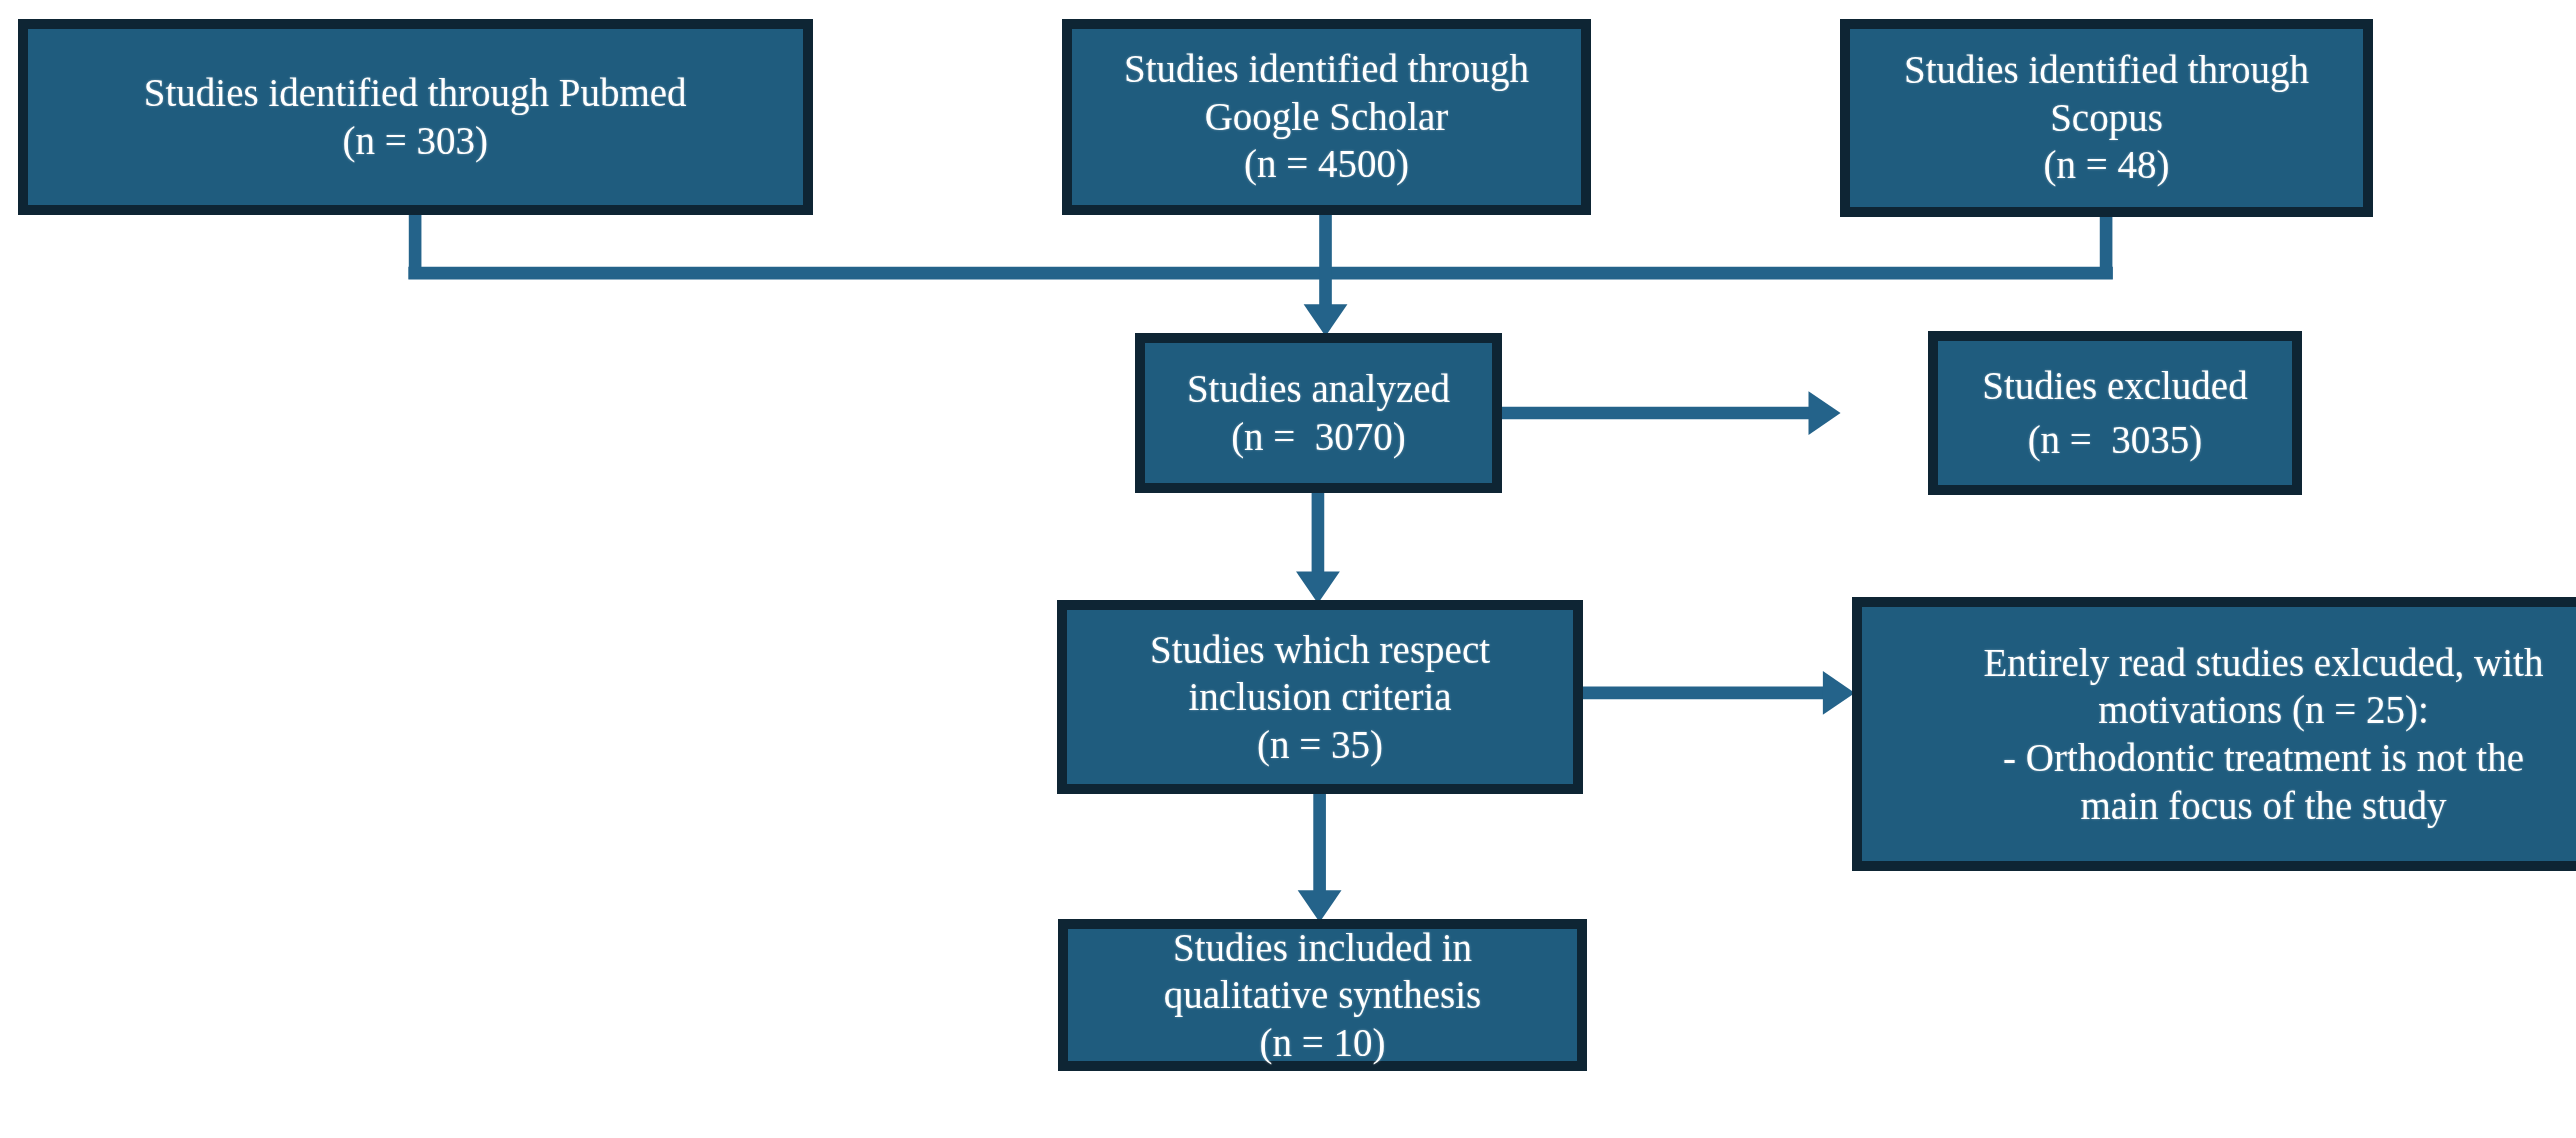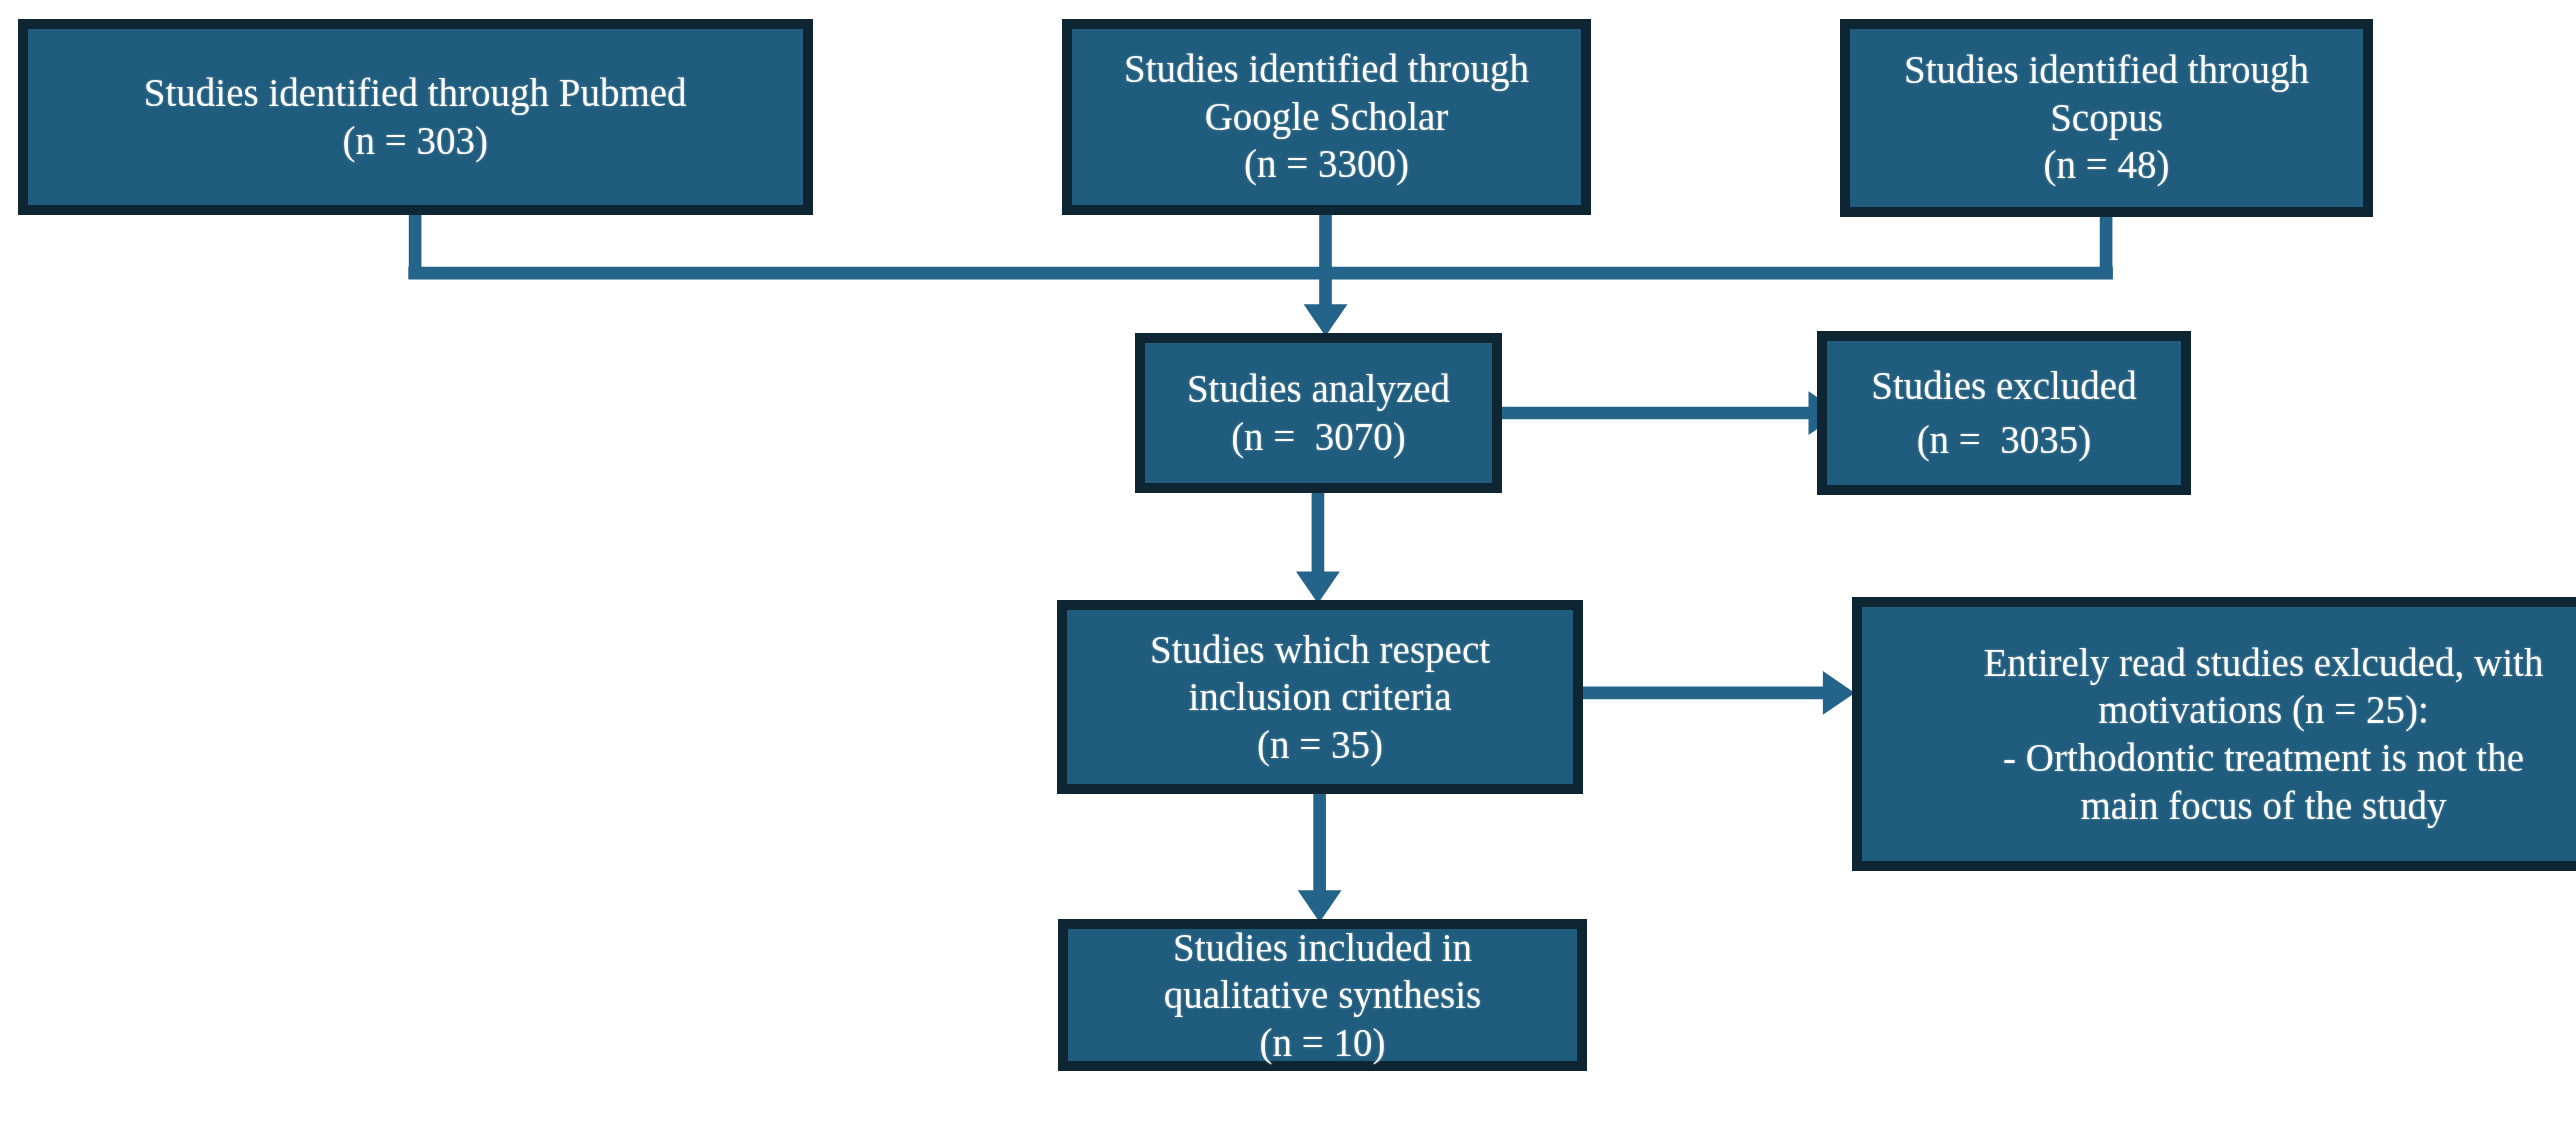--- a/index.html
+++ b/index.html
@@ -49,21 +49,21 @@
     padding: 5px 11.8px;
     text-shadow: 0 0 2.5px rgba(255,255,255,0.4);
   }
   .box .label, .box .count, .box .body-text {
     white-space: pre-wrap;
   }
   .box-pubmed      { left: 17.7px;   top: 18.6px;   width: 795px; height: 196px; }
   .box-scholar     { left: 1062px; top: 18.6px;   width: 529px; height: 196px; }
   .box-scopus      { left: 1840px; top: 18.6px;   width: 533px; height: 198px; }
   .box-analyzed    { left: 1135px; top: 333px;  width: 367px; height: 160px; align-items: center; }
-  .box-excluded    { left: 1817px; top: 331px;  width: 374px; height: 164px; gap: 6px; }
+  .box-excluded    { left: 1928px; top: 331px;  width: 374px; height: 164px; gap: 6px; }
   .box-inclusion   { left: 1057px; top: 600px;  width: 526px; height: 194px; }
   .box-motivations { left: 1852px; top: 597px;  width: 823px; height: 274px; }
   .box-included    { left: 1058px; top: 919px; width: 529px; height: 152px; }
 </style>
 </head>
 <body>
 
 <div class="canvas">
 
   <svg class="connectors" viewBox="0 0 3055 1350" xmlns="http://www.w3.org/2000/svg">
@@ -88,21 +88,21 @@
   </svg>
 
   <div class="box box-pubmed">
     <div class="label">Studies identified through Pubmed</div>
     <div class="count">(n = 303)</div>
   </div>
 
   <div class="box box-scholar">
     <div class="label">Studies identified through
 Google Scholar</div>
-    <div class="count">(n = 3300)</div>
+    <div class="count">(n = 4500)</div>
   </div>
 
   <div class="box box-scopus">
     <div class="label">Studies identified through
 Scopus</div>
     <div class="count">(n = 48)</div>
   </div>
 
   <div class="box box-analyzed">
     <div class="label">Studies analyzed</div>

